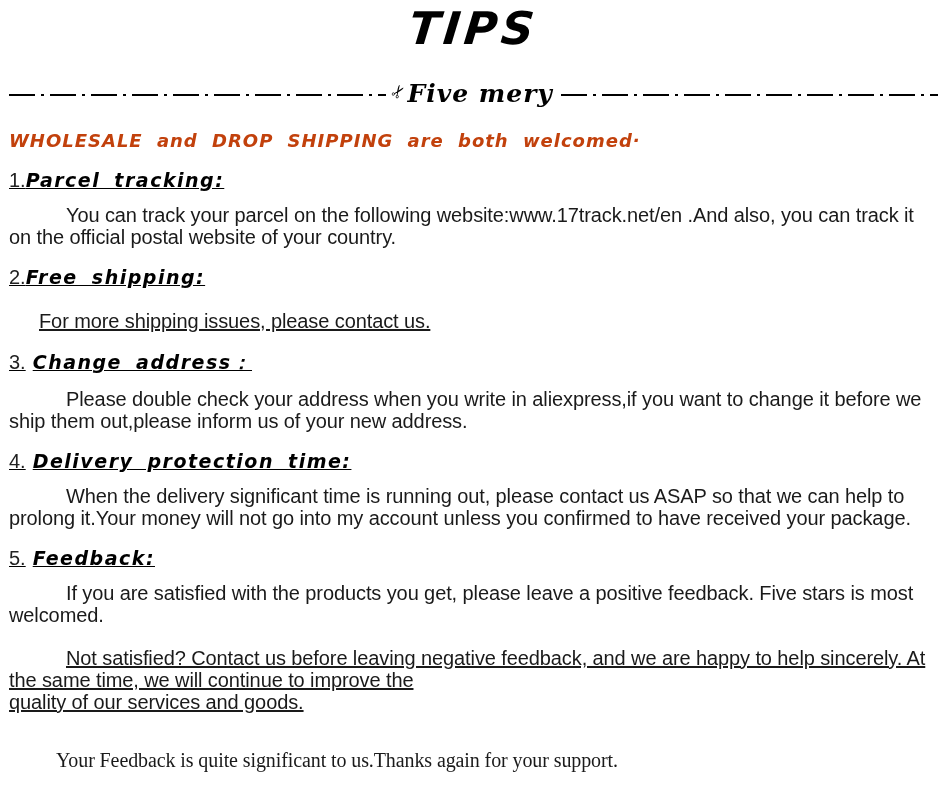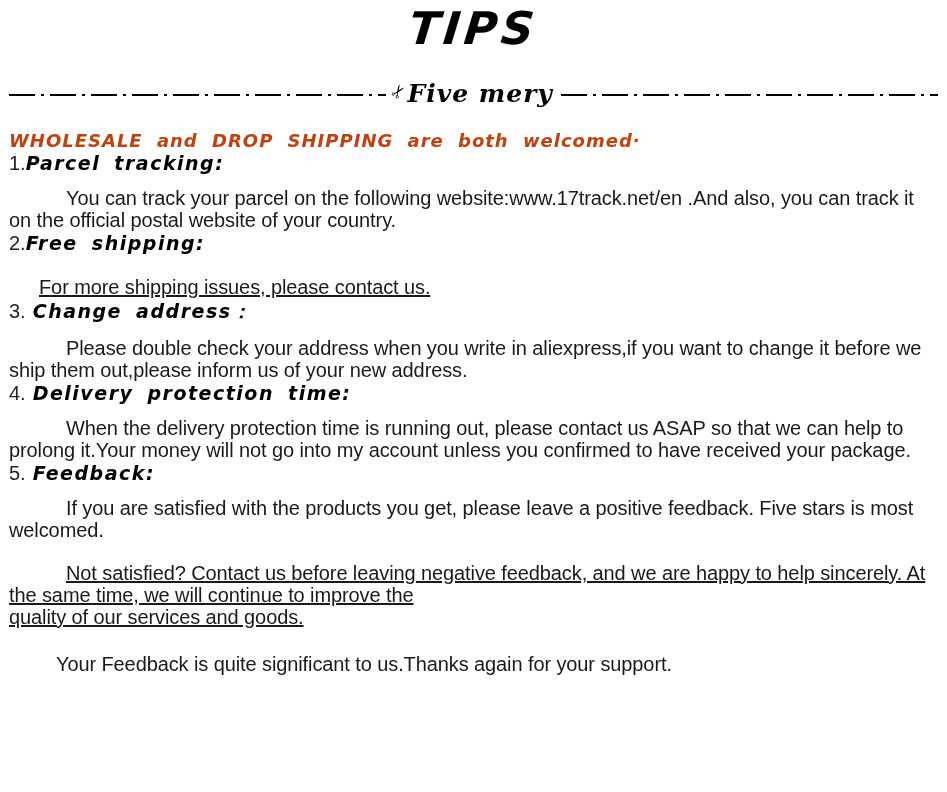--- a/index.html
+++ b/index.html
@@ -86,22 +86,23 @@
     font-size: 18px;
     font-weight: bold;
     font-style: italic;
     letter-spacing: 1px;
     word-spacing: 7px;
     color: #c2410c;
   }
 
   
   .heading {
-    margin: 1px 0 0 0;
+    margin: 18px 0 0 0;
     color: #000;
+    text-decoration: underline;
   }
   .heading .num {
     font-family: "Liberation Sans", sans-serif;
     font-size: 20px;
     font-weight: normal;
     font-style: normal;
     color: #222;
   }
   .heading.gap .num { margin-right: 7px; }
   .heading .h {
@@ -121,21 +122,21 @@
     font-size: 20px;
     line-height: 22px;
     letter-spacing: -0.1px;
     color: #1a1a1a;
     white-space: pre-line;
   }
   .indent     { text-indent: 57px; }
   .indent-sm  { text-indent: 30px; }
   .indent-md  { text-indent: 47px; }
   .gap-p      { margin-top: 21px; text-decoration: underline; }
-  .closing    { margin-top: 25px; }
+  .closing    { margin-top: 36px; font-family: Liberation Serif, serif; }
 </style>
 </head>
 <body>
 
 <div class="page">
 
   <h1 class="title">
     <span class="skew">TIPS</span>
   </h1>
 
@@ -168,21 +169,21 @@
     <div class="heading gap">
       <span class="num">3.</span><span class="h">Change address：</span>
     </div>
     <p class="body-p indent">Please double check your address when you write in aliexpress,if you want to change it before we ship them out,please inform us of your new address.</p>
   </div>
 
   <div>
     <div class="heading gap">
       <span class="num">4.</span><span class="h">Delivery protection time:</span>
     </div>
-    <p class="body-p indent">When the delivery protection time is running out, please contact us ASAP so that we can help to prolong it.Your money will not go into my account unless you confirmed to have received your package.</p>
+    <p class="body-p indent">When the delivery significant time is running out, please contact us ASAP so that we can help to prolong it.Your money will not go into my account unless you confirmed to have received your package.</p>
   </div>
 
   <div>
     <div class="heading gap">
       <span class="num">5.</span><span class="h">Feedback:</span>
     </div>
     <p class="body-p indent">If you are satisfied with the products you get, please leave a positive feedback. Five stars is most welcomed.</p>
     <p class="body-p indent gap-p">Not satisfied? Contact us before leaving negative feedback, and we are happy to help sincerely. At the same time, we will continue to improve the
 quality of our services and goods.</p>
   </div>

